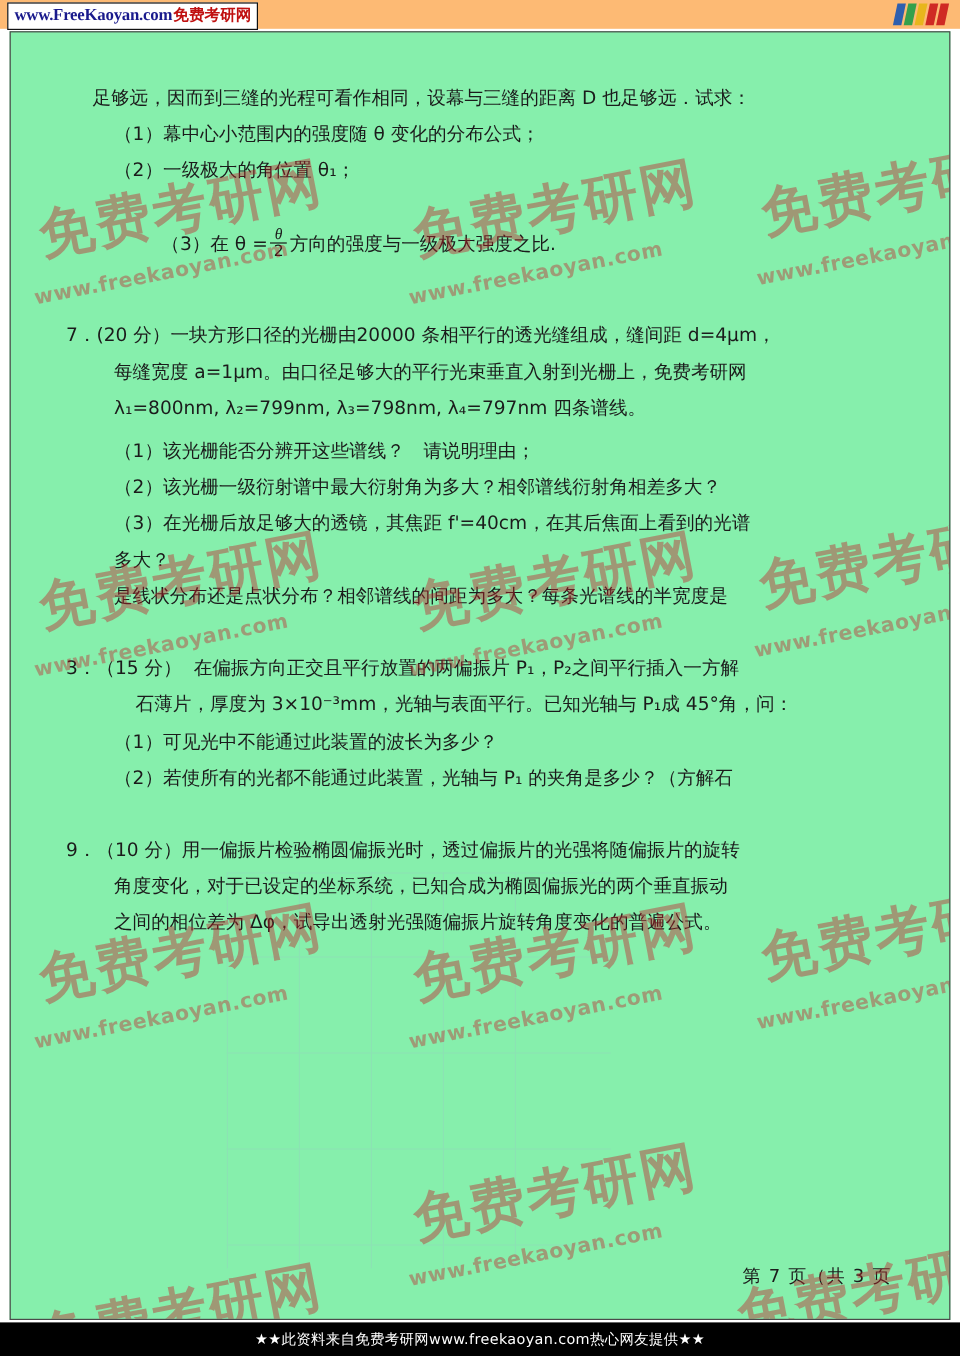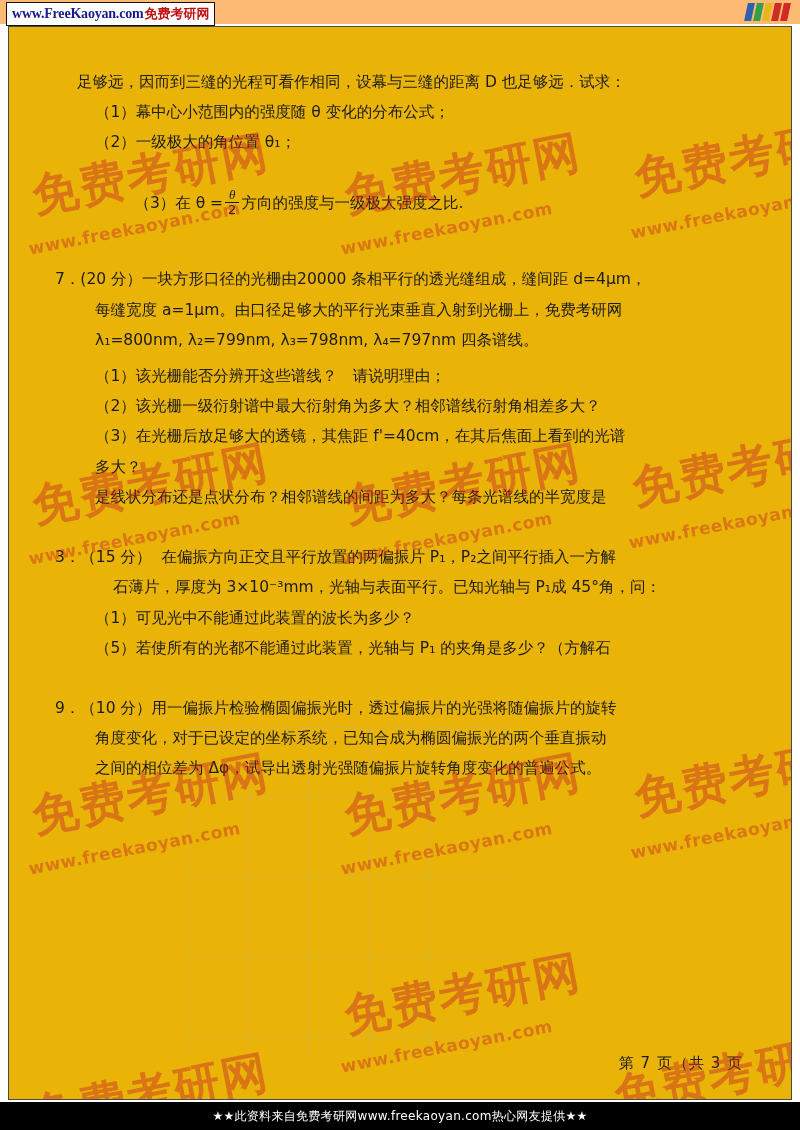--- a/index.html
+++ b/index.html
@@ -62,21 +62,21 @@
   }
 
   
   .sheet {
     position: absolute;
     top: 26px;
     left: 8px;
     width: 782px;
     height: 1072px;
     border: 1px solid #4a4a4a;
-    background: #eab308;
+    background: #86efac;
     overflow: hidden;
   }
   .sheet-inner {
     position: absolute;
     top: 0; left: 0;
     width: 100%;
     height: 100%;
   }
 
   
@@ -237,21 +237,21 @@
       <p class="p indent2">（2）该光栅一级衍射谱中最大衍射角为多大？相邻谱线衍射角相差多大？</p>
       <p class="p indent2">（3）在光栅后放足够大的透镜，其焦距 f'=40cm，在其后焦面上看到的光谱</p>
       <p class="p indent2">多大？</p>
       <p class="p indent2">是线状分布还是点状分布？相邻谱线的间距为多大？每条光谱线的半宽度是</p>
 
       <div class="gap-l"></div>
 
       <p class="p hang2"><span>3．（15 分）</span>&nbsp;&nbsp;<span>在偏振方向正交且平行放置的两偏振片 P₁，P₂之间平行插入一方解</span></p>
       <p class="p" style="padding-left:58px;">石薄片，厚度为 3×10⁻³mm，光轴与表面平行。已知光轴与 P₁成 45°角，问：</p>
       <p class="p indent2">（1）可见光中不能通过此装置的波长为多少？</p>
-      <p class="p indent2">（5）若使所有的光都不能通过此装置，光轴与 P₁ 的夹角是多少？（方解石</p>
+      <p class="p indent2">（2）若使所有的光都不能通过此装置，光轴与 P₁ 的夹角是多少？（方解石</p>
 
       <div class="gap-l"></div>
 
       <p class="p hang2"><span>9．（10 分）</span><span>用一偏振片检验椭圆偏振光时，透过偏振片的光强将随偏振片的旋转</span></p>
       <p class="p indent2">角度变化，对于已设定的坐标系统，已知合成为椭圆偏振光的两个垂直振动</p>
       <p class="p indent2">之间的相位差为 Δφ，试导出透射光强随偏振片旋转角度变化的普遍公式。</p>
     </div>
 
     <div class="page-footer">第  7  页（共  3  页</div>
 

